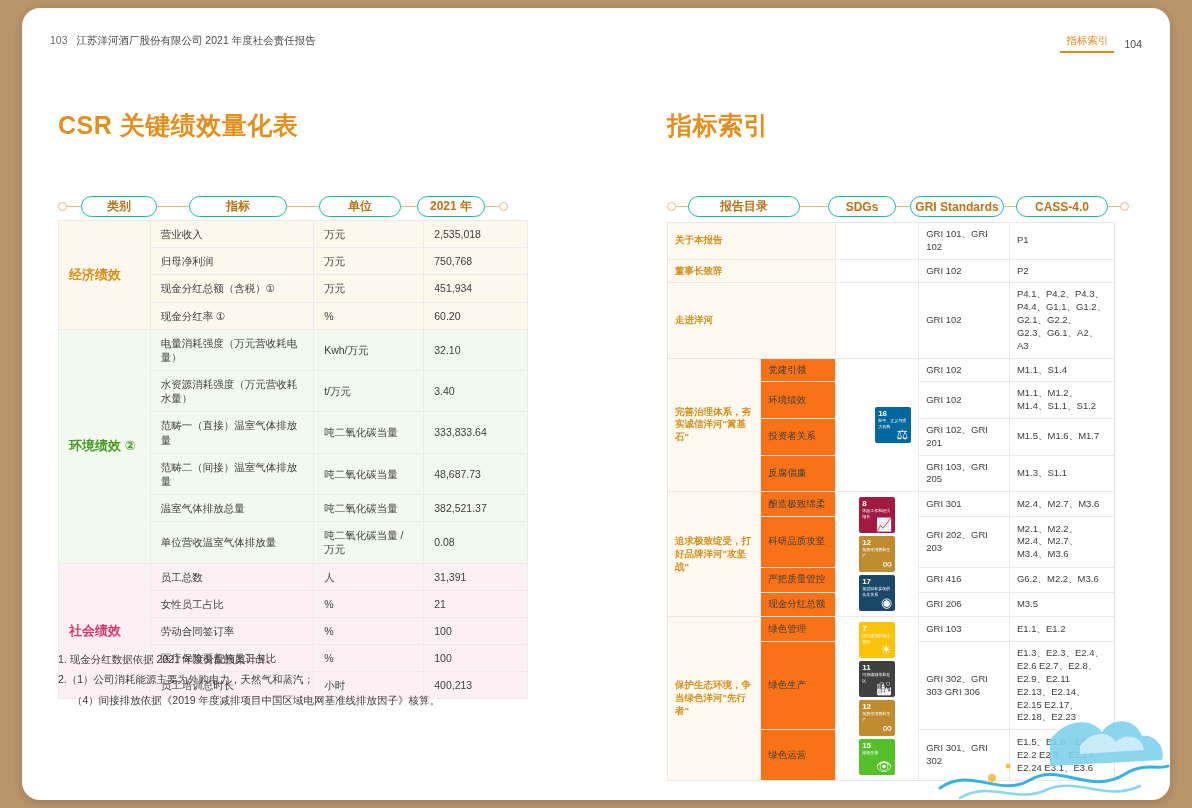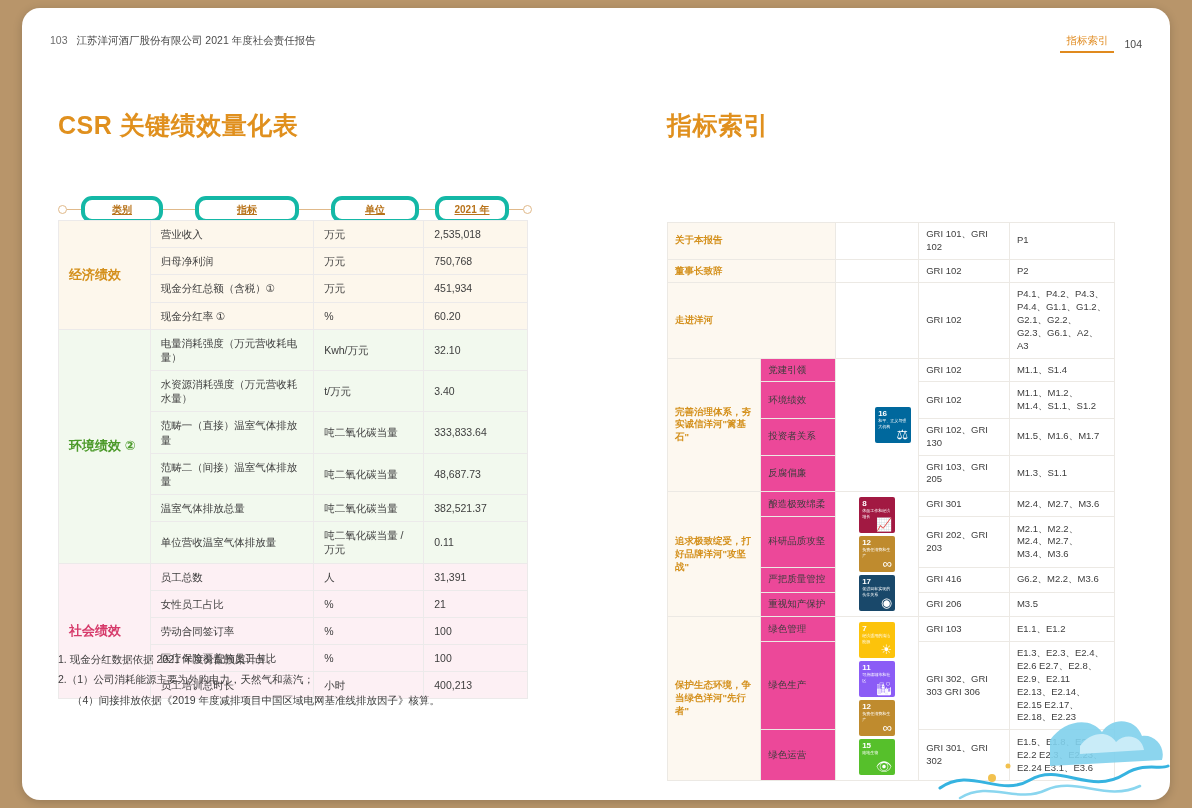--- a/index.html
+++ b/index.html
@@ -34,25 +34,24 @@
   }
   .title-left{left:36px;top:101px;}
   .title-right{left:645px;top:101px;}
 
   
   .pillrow{position:absolute;display:flex;align-items:center;}
   .pillrow .line{height:1px;background:#e0b98a;flex:0 0 auto;}
   .dot{width:7px;height:7px;border:1px solid #e0b98a;border-radius:50%;
        background:#fff;flex:0 0 auto;}
   .pill{
-    border:4px solid #14b8a6;border-radius:11px;height:19px;
+    border:1px solid #14b8a6;border-radius:11px;height:19px;
     display:flex;align-items:center;justify-content:center;
-    font-size:10px;color:#b8731a;font-weight:bold;background:#fff;
+    font-size:12px;color:#b8731a;font-weight:bold;background:#fff;
     flex:0 0 auto;
-    text-decoration:underline;
   }
 
   
   table{border-collapse:collapse;position:absolute;font-size:10.5px;color:#3d3d3d;}
   td{border:1px solid #eceaea;padding:6px 10px;vertical-align:middle;line-height:1.35;}
   .cat{font-weight:bold;font-size:13px;text-align:left;width:96px;}
   .cat-econ{color:#d4901c;background:#fdf7ec;}
   .cat-env{color:#4c9a2a;background:#f2f9ee;}
   .cat-soc{color:#d63a6a;background:#fdf0f4;}
   .r-econ td{background:#fdf7ec;}
@@ -65,21 +64,21 @@
   
   .notes{position:absolute;left:36px;top:641px;width:520px;font-size:10.5px;
          color:#3d3d3d;line-height:1.95;}
   .notes div{white-space:nowrap;}
   .notes .ind{padding-left:14px;}
 
   
   .idx{font-size:9.5px;}
   .idx td{border:1px solid #ece9e4;padding:5px 7px;vertical-align:middle;}
   .idx .sec{font-weight:bold;color:#d4901c;background:#fdf8f0;width:96px;}
-  .idx .sub{background:#ec4899;width:76px;color:#3d3d3d;}
+  .idx .sub{background:#f97316;width:76px;color:#3d3d3d;}
   .idx .sdg{width:66px;text-align:center;background:#fff;}
   .idx .gri{width:92px;background:#fff;}
   .idx .cass{width:108px;background:#fff;}
   .sdgbox{width:36px;height:36px;border-radius:2px;display:inline-block;
           color:#fff;font-size:5px;line-height:1.15;text-align:left;
           padding:2px 3px;box-sizing:border-box;position:relative;}
   .sdgbox .n{font-size:8px;font-weight:bold;display:block;}
   .sdgbox .g{position:absolute;right:3px;bottom:2px;font-size:13px;line-height:1;}
 
   
@@ -164,21 +163,21 @@
         <td class="c-val">48,687.73</td>
       </tr>
       <tr class="r-env">
         <td class="c-ind">温室气体排放总量</td>
         <td class="c-unit">吨二氧化碳当量</td>
         <td class="c-val">382,521.37</td>
       </tr>
       <tr class="r-env">
         <td class="c-ind">单位营收温室气体排放量</td>
         <td class="c-unit">吨二氧化碳当量 / 万元</td>
-        <td class="c-val">0.11</td>
+        <td class="c-val">0.08</td>
       </tr>
 
       <tr class="r-soc">
         <td class="cat cat-soc" rowspan="5">社会绩效</td>
         <td class="c-ind">员工总数</td>
         <td class="c-unit">人</td>
         <td class="c-val">31,391</td>
       </tr>
       <tr class="r-soc">
         <td class="c-ind">女性员工占比</td>
@@ -202,20 +201,33 @@
       </tr>
     </tbody>
   </table>
 
   <div class="notes">
     <div>1. 现金分红数据依据 2021 年度分配预案计算。</div>
     <div>2.（1）公司消耗能源主要为外购电力，天然气和蒸汽；</div>
     <div class="ind">（4）间接排放依据《2019 年度减排项目中国区域电网基准线排放因子》核算。</div>
   </div>
 
+  <div class="pillrow" style="left:645px;top:188px;width:448px;">
+    <div class="dot"></div>
+    <div class="line" style="width:12px;"></div>
+    <div class="pill" style="width:110px;">报告目录</div>
+    <div class="line" style="width:28px;"></div>
+    <div class="pill" style="width:66px;">SDGs</div>
+    <div class="line" style="width:14px;"></div>
+    <div class="pill" style="width:92px;">GRI Standards</div>
+    <div class="line" style="width:12px;"></div>
+    <div class="pill" style="width:90px;">CASS-4.0</div>
+    <div class="line" style="width:12px;"></div>
+    <div class="dot"></div>
+  </div>
 
   <table class="idx" style="left:645px;top:214px;width:448px;">
     <tbody>
       <tr>
         <td class="sec" colspan="2">关于本报告</td>
         <td class="sdg"></td>
         <td class="gri">GRI 101、GRI 102</td>
         <td class="cass">P1</td>
       </tr>
       <tr>
@@ -244,21 +256,21 @@
         <td class="gri">GRI 102</td>
         <td class="cass">M1.1、S1.4</td>
       </tr>
       <tr>
         <td class="sub">环境绩效</td>
         <td class="gri">GRI 102</td>
         <td class="cass">M1.1、M1.2、M1.4、S1.1、S1.2</td>
       </tr>
       <tr>
         <td class="sub">投资者关系</td>
-        <td class="gri">GRI 102、GRI 130</td>
+        <td class="gri">GRI 102、GRI 201</td>
         <td class="cass">M1.5、M1.6、M1.7</td>
       </tr>
       <tr>
         <td class="sub">反腐倡廉</td>
         <td class="gri">GRI 103、GRI 205</td>
         <td class="cass">M1.3、S1.1</td>
       </tr>
 
       <tr>
         <td class="sec" rowspan="4">追求极致绽受，打好品牌洋河"攻坚战"</td>
@@ -287,35 +299,35 @@
         <td class="sub">科研品质攻坚</td>
         <td class="gri">GRI 202、GRI 203</td>
         <td class="cass">M2.1、M2.2、M2.4、M2.7、M3.4、M3.6</td>
       </tr>
       <tr>
         <td class="sub">严把质量管控</td>
         <td class="gri">GRI 416</td>
         <td class="cass">G6.2、M2.2、M3.6</td>
       </tr>
       <tr>
-        <td class="sub">重视知产保护</td>
+        <td class="sub">现金分红总额</td>
         <td class="gri">GRI 206</td>
         <td class="cass">M3.5</td>
       </tr>
 
       <tr>
         <td class="sec" rowspan="3">保护生态环境，争当绿色洋河"先行者"</td>
         <td class="sub">绿色管理</td>
         <td class="sdg" rowspan="3">
           <span class="sdgbox" style="background:#FCC30B;">
             <span class="n">7</span>
             <span style="font-size:4px;">经济适用的清洁能源</span>
             <span class="g">☀</span>
           </span>
-          <span class="sdgbox" style="background:#8b5cf6;margin-top:3px;">
+          <span class="sdgbox" style="background:#404040;margin-top:3px;">
             <span class="n">11</span>
             <span style="font-size:4px;">可持续城市和社区</span>
             <span class="g">🏙</span>
           </span>
           <span class="sdgbox" style="background:#BF8B2E;margin-top:3px;">
             <span class="n">12</span>
             <span style="font-size:4px;">负责任消费和生产</span>
             <span class="g">∞</span>
           </span>
           <span class="sdgbox" style="background:#56C02B;margin-top:3px;">

